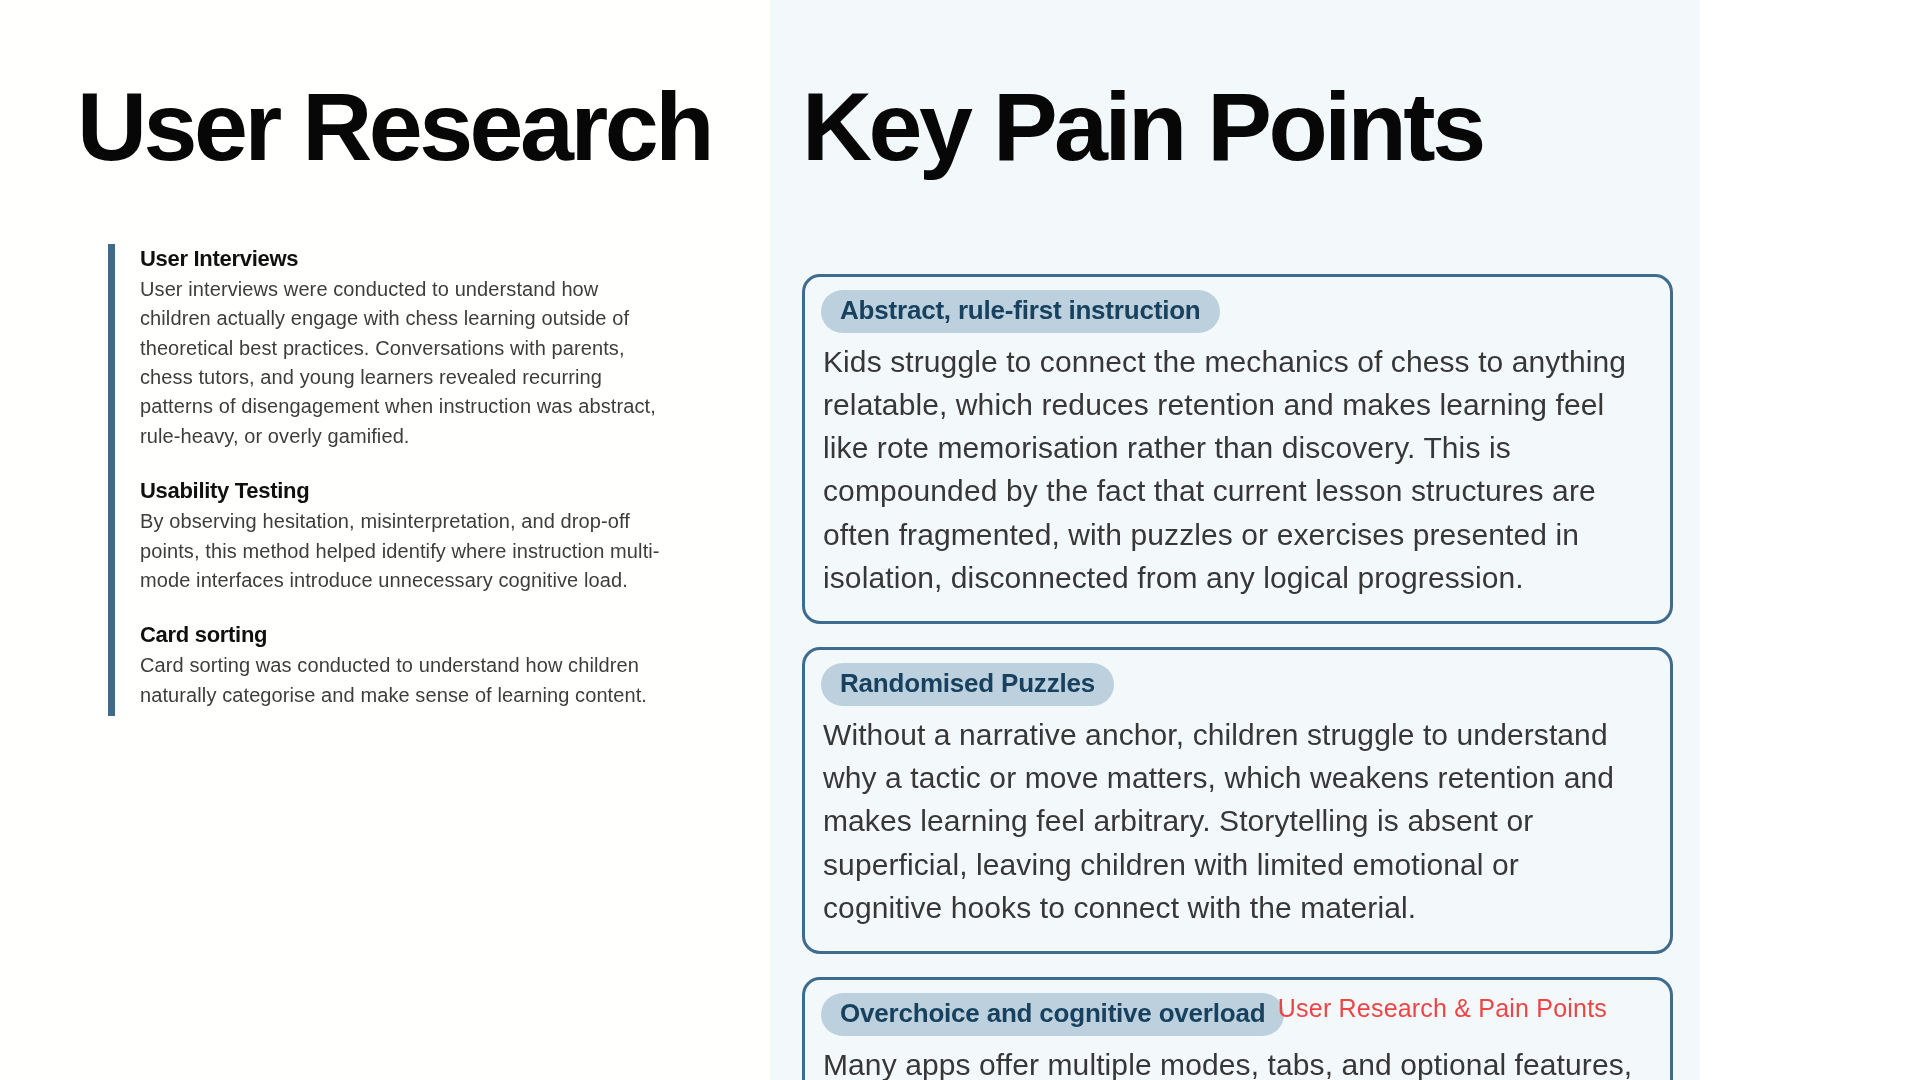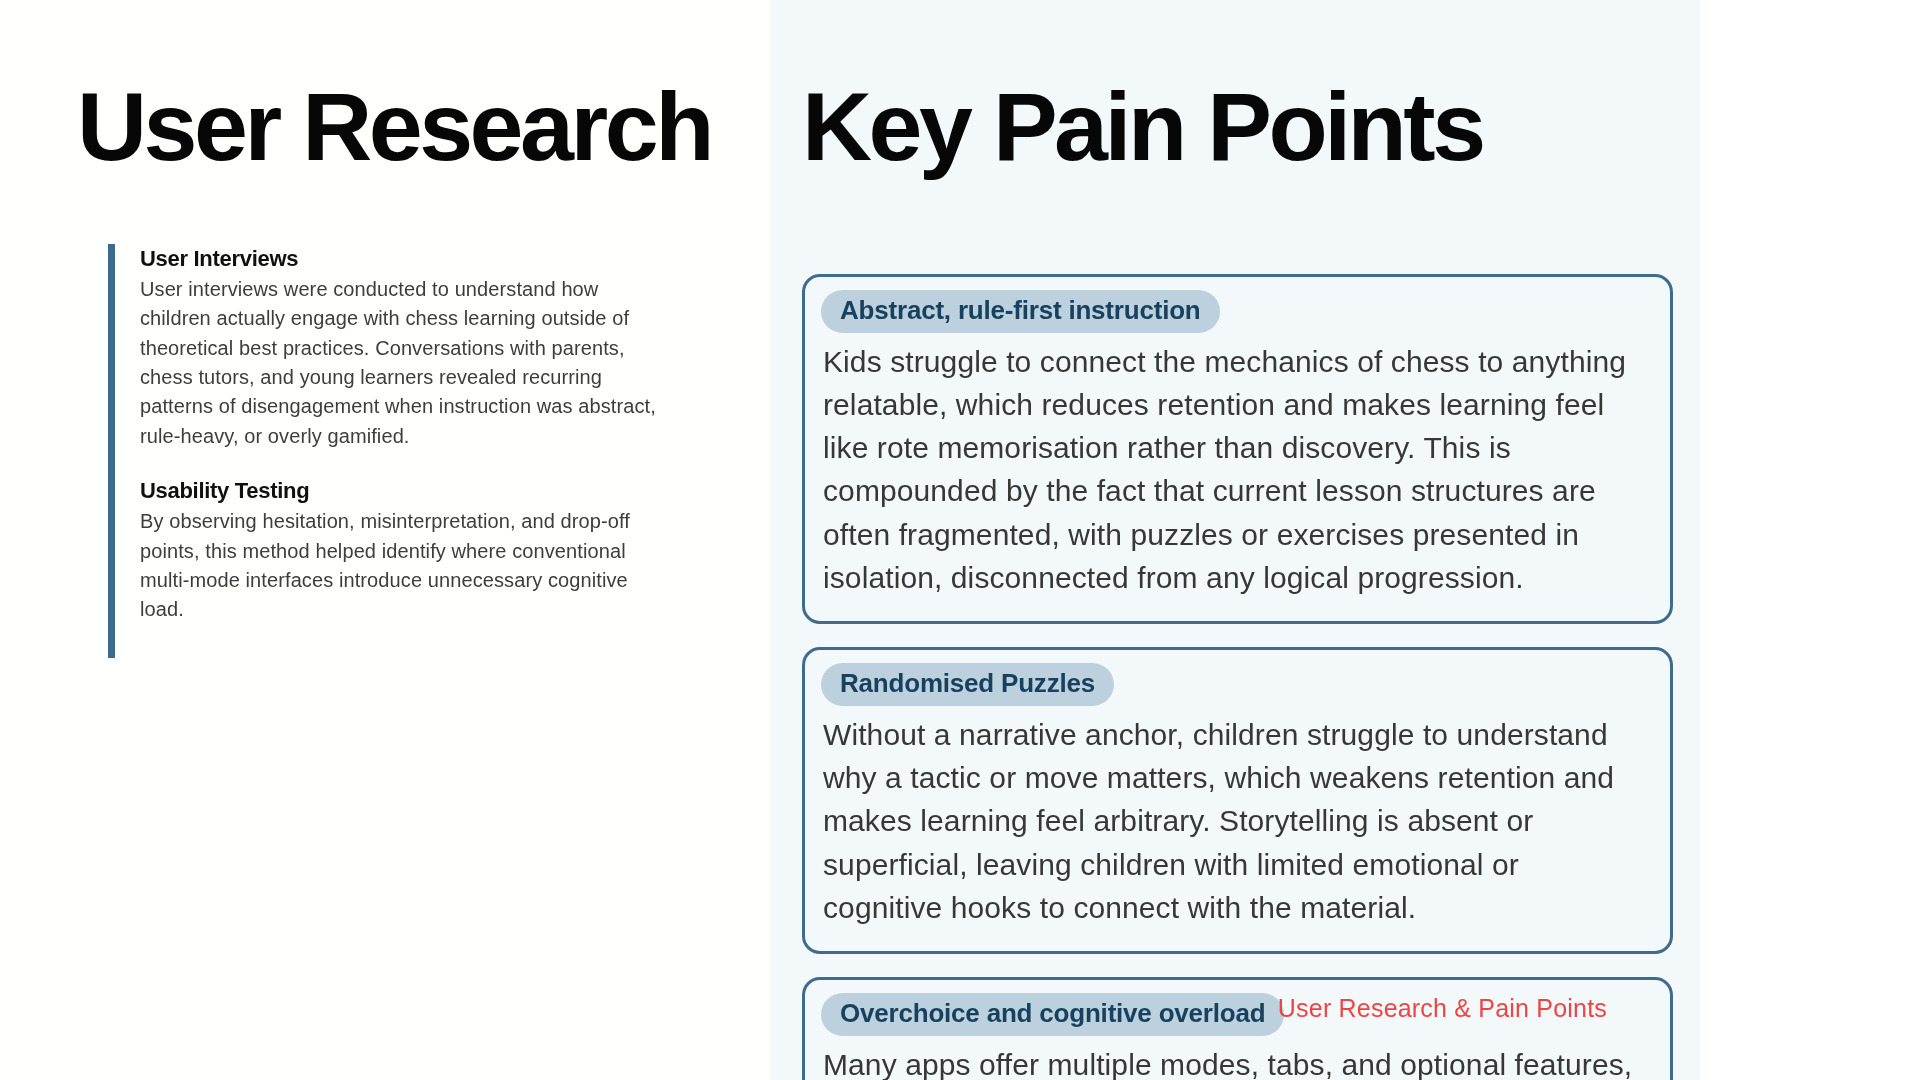--- a/index.html
+++ b/index.html
@@ -101,23 +101,25 @@
   <div class="panel-left">
     <h1 class="col-title">User Research</h1>
 
     <div class="research-block">
       <div class="research-section">
         <h3 class="section-heading">User Interviews</h3>
         <p class="section-body">User interviews were conducted to understand how children actually engage with chess learning outside of theoretical best practices. Conversations with parents, chess tutors, and young learners revealed recurring patterns of disengagement when instruction was abstract, rule-heavy, or overly gamified.</p>
       </div>
       <div class="research-section">
         <h3 class="section-heading">Usability Testing</h3>
-        <p class="section-body">By observing hesitation, misinterpretation, and drop-off points, this method helped identify where conventional multi-mode interfaces introduce unnecessary cognitive load.</p>
+        <p class="section-body">By observing hesitation, misinterpretation, and drop-off points, this method helped identify where instruction multi-mode interfaces introduce unnecessary cognitive load.</p>
       </div>
       <div class="research-section">
+        <h3 class="section-heading">Card sorting</h3>
+        <p class="section-body">Card sorting was conducted to understand how children naturally categorise and make sense of learning content.</p>
       </div>
     </div>
   </div>
 
   <div class="panel-right">
     <h1 class="col-title">Key Pain Points</h1>
 
     <div class="cards">
       <div class="pain-card">
         <span class="pill-label">Abstract, rule-first instruction</span>

